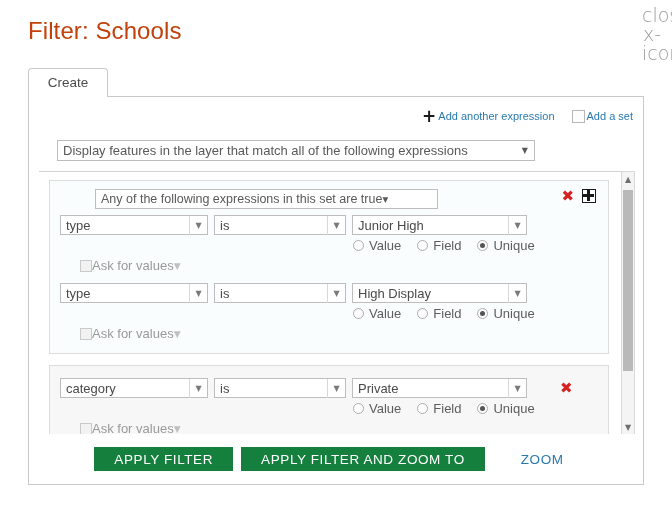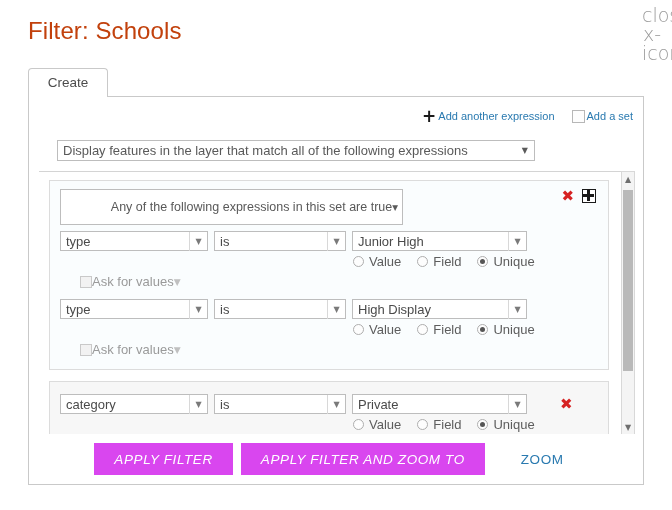--- a/index.html
+++ b/index.html
@@ -196,30 +196,31 @@
   }
 
   .set-header {
     display: flex;
     align-items: flex-start;
     justify-content: space-between;
     margin-bottom: 6px;
   }
   .set-select {
     width: 343px;
-    height: 36px;
+    height: 20px;
     border: 1px solid #bdbdbd;
     background: #ffffff;
     font-size: 12.5px;
     color: #595959;
     padding-left: 5px;
     display: flex;
     align-items: center;
-    justify-content: flex-end;
-    cursor: pointer;
+    justify-content: flex-start;
+    cursor: pointer;
+    margin-left: 35px;
   }
   .set-select .caret {
     font-size: 7.5px;
     color: #5a5a5a;
     padding-right: 4px;
     font-family: "DejaVu Sans", sans-serif;
   }
   .set-tools {
     display: flex;
     align-items: center;
@@ -383,30 +384,29 @@
     bottom: 0;
     width: 614px;
     height: 50px;
     display: flex;
     align-items: center;
     justify-content: center;
     gap: 8px;
     background: #ffffff;
   }
   .btn-primary {
-    background: #d946ef;
+    background: #15803d;
     color: #ffffff;
     border: none;
-    height: 32px;
+    height: 24px;
     font-size: 13.5px;
     letter-spacing: 0.6px;
     padding: 0 20px;
     cursor: pointer;
     font-family: "Liberation Sans", sans-serif;
-    font-style: italic;
   }
   .btn-flat {
     background: transparent;
     border: none;
     color: #2a7ab0;
     font-size: 13.5px;
     letter-spacing: 0.6px;
     padding: 0 14px;
     margin-left: 14px;
     cursor: pointer;

